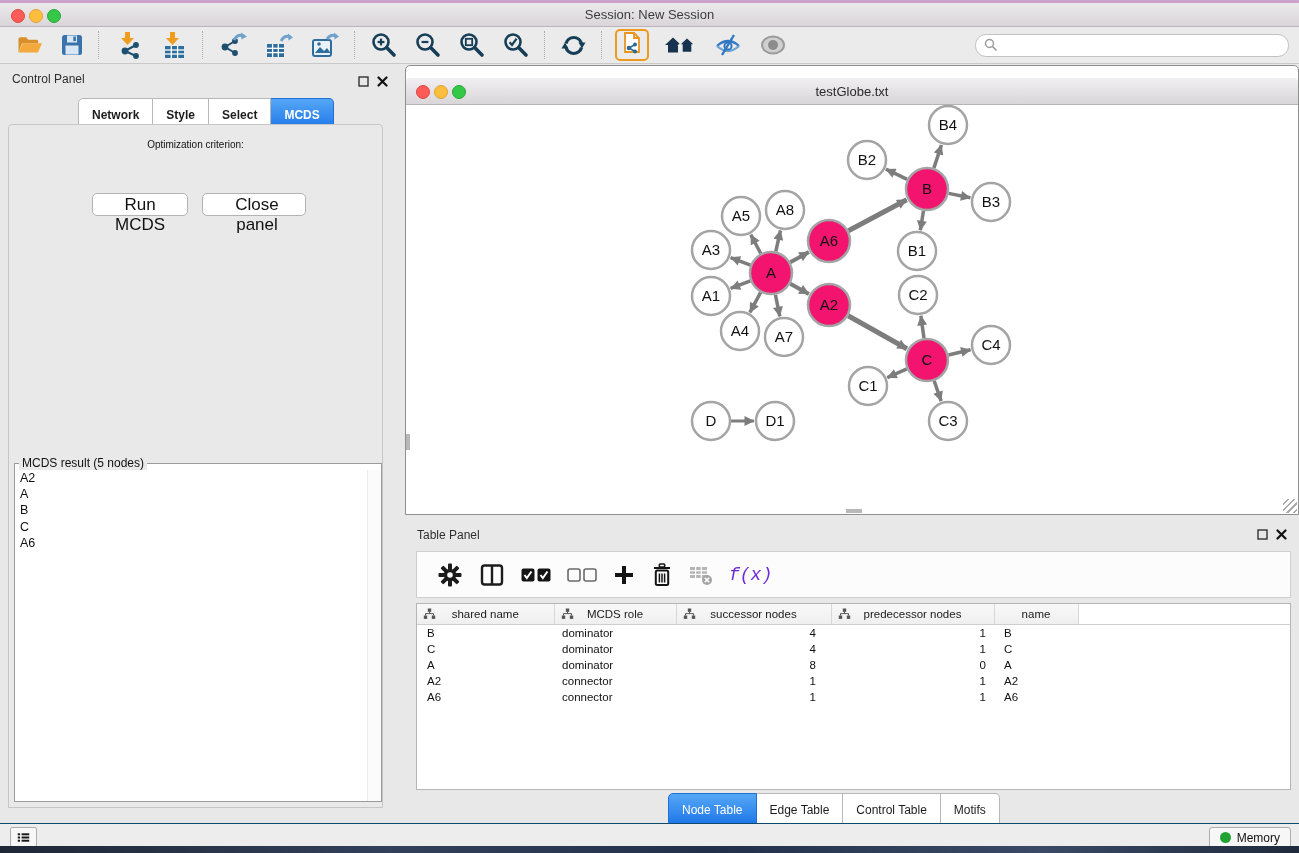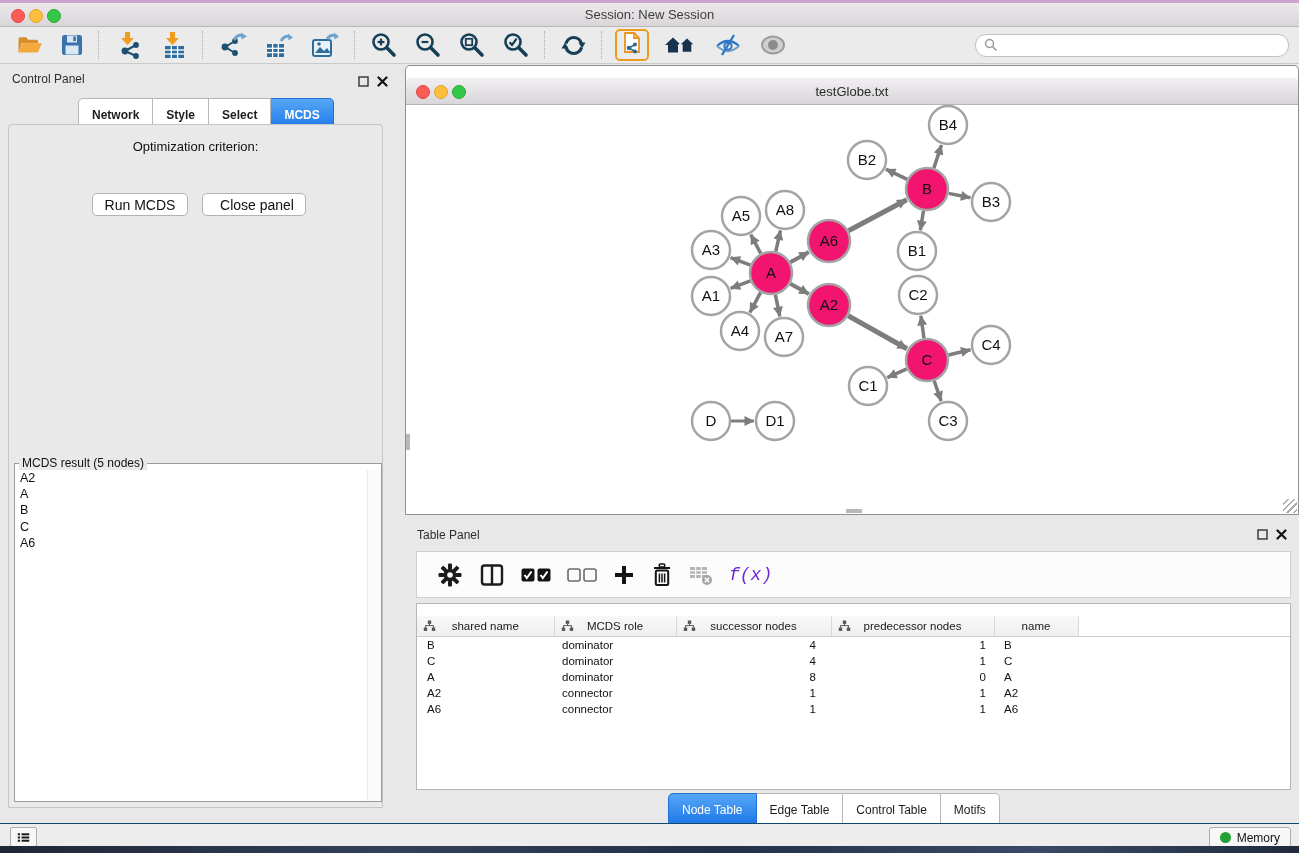--- a/index.html
+++ b/index.html
@@ -40,28 +40,28 @@
   .seg .tab{background:#fff;border:1px solid #b7b7b7;border-left:none;font-size:12px;
      color:#1c1c1c;display:flex;align-items:center;justify-content:center;padding:16px 13px;cursor:pointer;}
   .seg .tab:first-child{border-left:1px solid #b7b7b7;border-radius:5px 0 0 5px;}
   .seg .tab:last-child{border-radius:0 5px 5px 0;}
   .seg .tab.active{background:linear-gradient(#55a7f6,#1b74e8);border-color:#1f6fd4;color:#fff;}
   #cp-tabs{left:78px;top:95px;font-weight:bold;}
   #cp-tabs .tab{font-weight:bold;}
   #tp-tabs{left:668px;top:790px;}
   #cp-body{left:8px;top:121px;width:375px;height:684px;background:#e9e9e9;
      border:1px solid #c6c6c6;border-radius:4px 4px 0 0;box-sizing:border-box;}
-  #opt-label{left:0;top:136px;width:391px;text-align:center;font-size:13px;color:#111;}
+  #opt-label{left:0;top:136px;width:391px;text-align:center;font-size:10px;color:#111;}
   #combo{left:42px;top:155px;width:314px;height:25px;background:#fff;border:1px solid #b0b0b0;
      border-radius:5px;box-sizing:border-box;display:flex;align-items:center;cursor:pointer;}
   #combo .val{flex:1;font-size:13px;color:#111;padding-left:9px;white-space:nowrap;}
   #combo .stepper{width:19px;height:23px;border-radius:0 4px 4px 0;
      background:linear-gradient(#6cb2f8,#1a70e8);display:flex;align-items:center;justify-content:center;}
   .btn{position:absolute;height:23px;background:#fff;border:1px solid #b3b3b3;border-radius:5px;
-     font-size:14px;color:#111;font-family:"Liberation Sans",sans-serif;cursor:pointer;}
+     font-size:17px;color:#111;font-family:"Liberation Sans",sans-serif;cursor:pointer;}
   #run-btn{left:92px;top:190px;width:96px;}
   #closep-btn{left:202px;top:190px;width:104px;padding-left:12px;}
   
   #result-box{left:14px;top:453px;width:368px;height:346px;border:1px solid #9a9a9a;
      margin:0;padding:0;box-sizing:border-box;background:#fff;}
   #result-box legend{font-size:12px;color:#111;margin-left:4px;padding:0 3px;background:#e9e9e9;}
   #result-list{position:relative;width:100%;height:100%;background:#fff;overflow:hidden;}
   .result-item{font-size:12.5px;color:#111;line-height:16.2px;padding-left:5px;}
   #result-scroll{position:absolute;right:0;top:0;width:13px;height:100%;background:#fbfbfb;
      border-left:1px solid #ececec;}
@@ -77,21 +77,21 @@
   #net-grip{position:absolute;right:1px;bottom:1px;width:14px;height:14px;
      background:repeating-linear-gradient(135deg,transparent 0 3px,#ababab 3px 4.5px);cursor:nwse-resize;}
   
   #tp-title{left:417px;top:525px;font-size:12px;color:#2e2e2e;}
   #tp-toolbar{left:416px;top:548px;width:875px;height:47px;background:#fcfcfc;
      border:1px solid #cfcfcf;box-sizing:border-box;display:flex;align-items:center;padding-left:12px;}
   #tp-toolbar .tb{margin:0 6px;}
   .fx{font-family:Liberation Mono, monospace;font-style:italic;font-size:18px;color:#6d28d9;}
   #table-box{left:416px;top:600px;width:875px;height:187px;background:#fff;
      border:1px solid #b5b5b5;box-sizing:border-box;overflow:hidden;}
-  table.node-table{border-collapse:collapse;table-layout:fixed;width:100%;margin-top:12px;}
+  table.node-table{border-collapse:collapse;table-layout:fixed;width:100%;}
   .node-table th{height:20px;background:linear-gradient(#f8f8f8,#efefef);
      border-right:1px solid #d8d8d8;border-bottom:1px solid #cfcfcf;
      font-size:11.5px;font-weight:normal;color:#1a1a1a;position:relative;padding:0;cursor:pointer;}
   .node-table th.filler{background:#fff;border-right:none;cursor:default;}
   .node-table th .th-inner{display:block;text-align:center;}
   .node-table th svg{position:absolute;left:6px;top:4px;}
   .node-table td{height:16px;font-size:11.5px;color:#111;padding:0;white-space:nowrap;cursor:default;}
   .node-table td.c0{padding-left:10px;}
   .node-table td.c1{padding-left:8px;}
   .node-table td.c2{text-align:right;padding-right:15px;}

